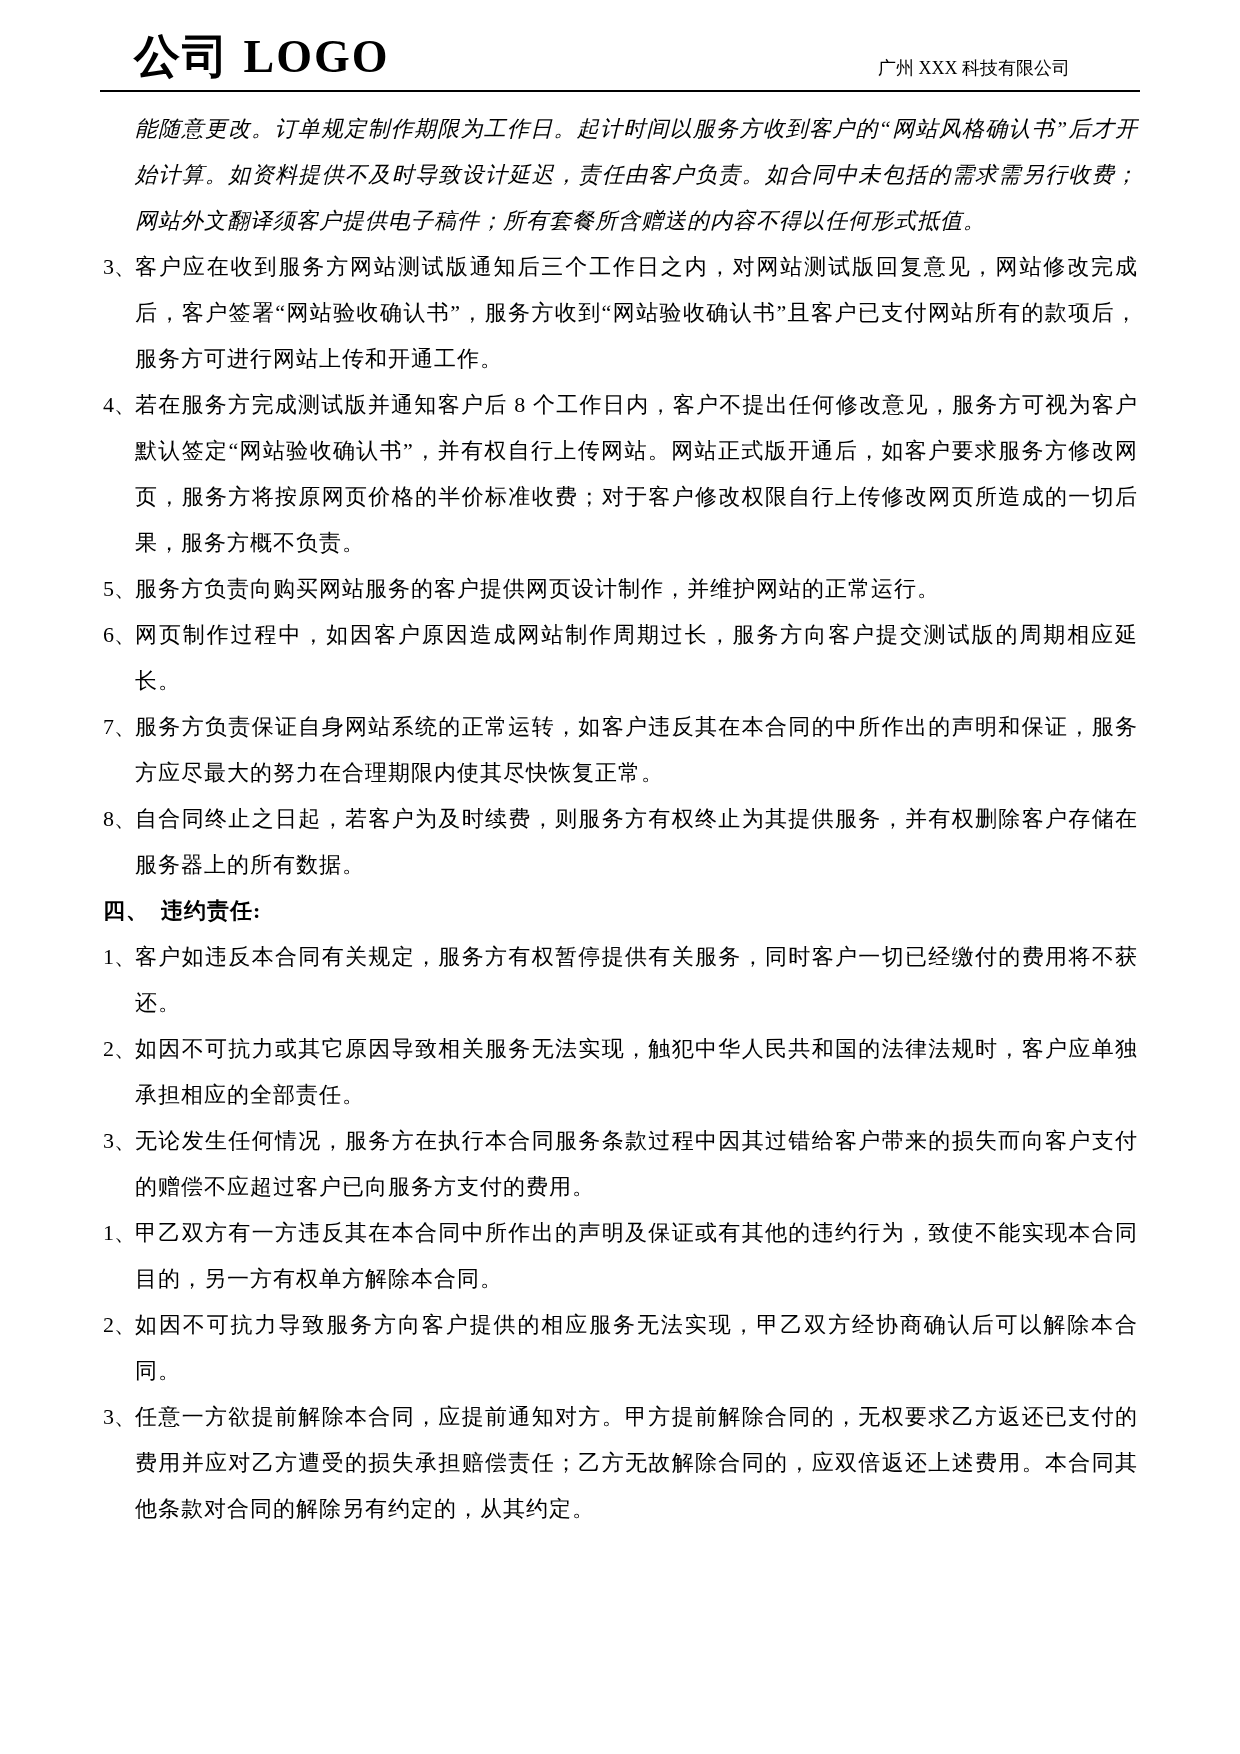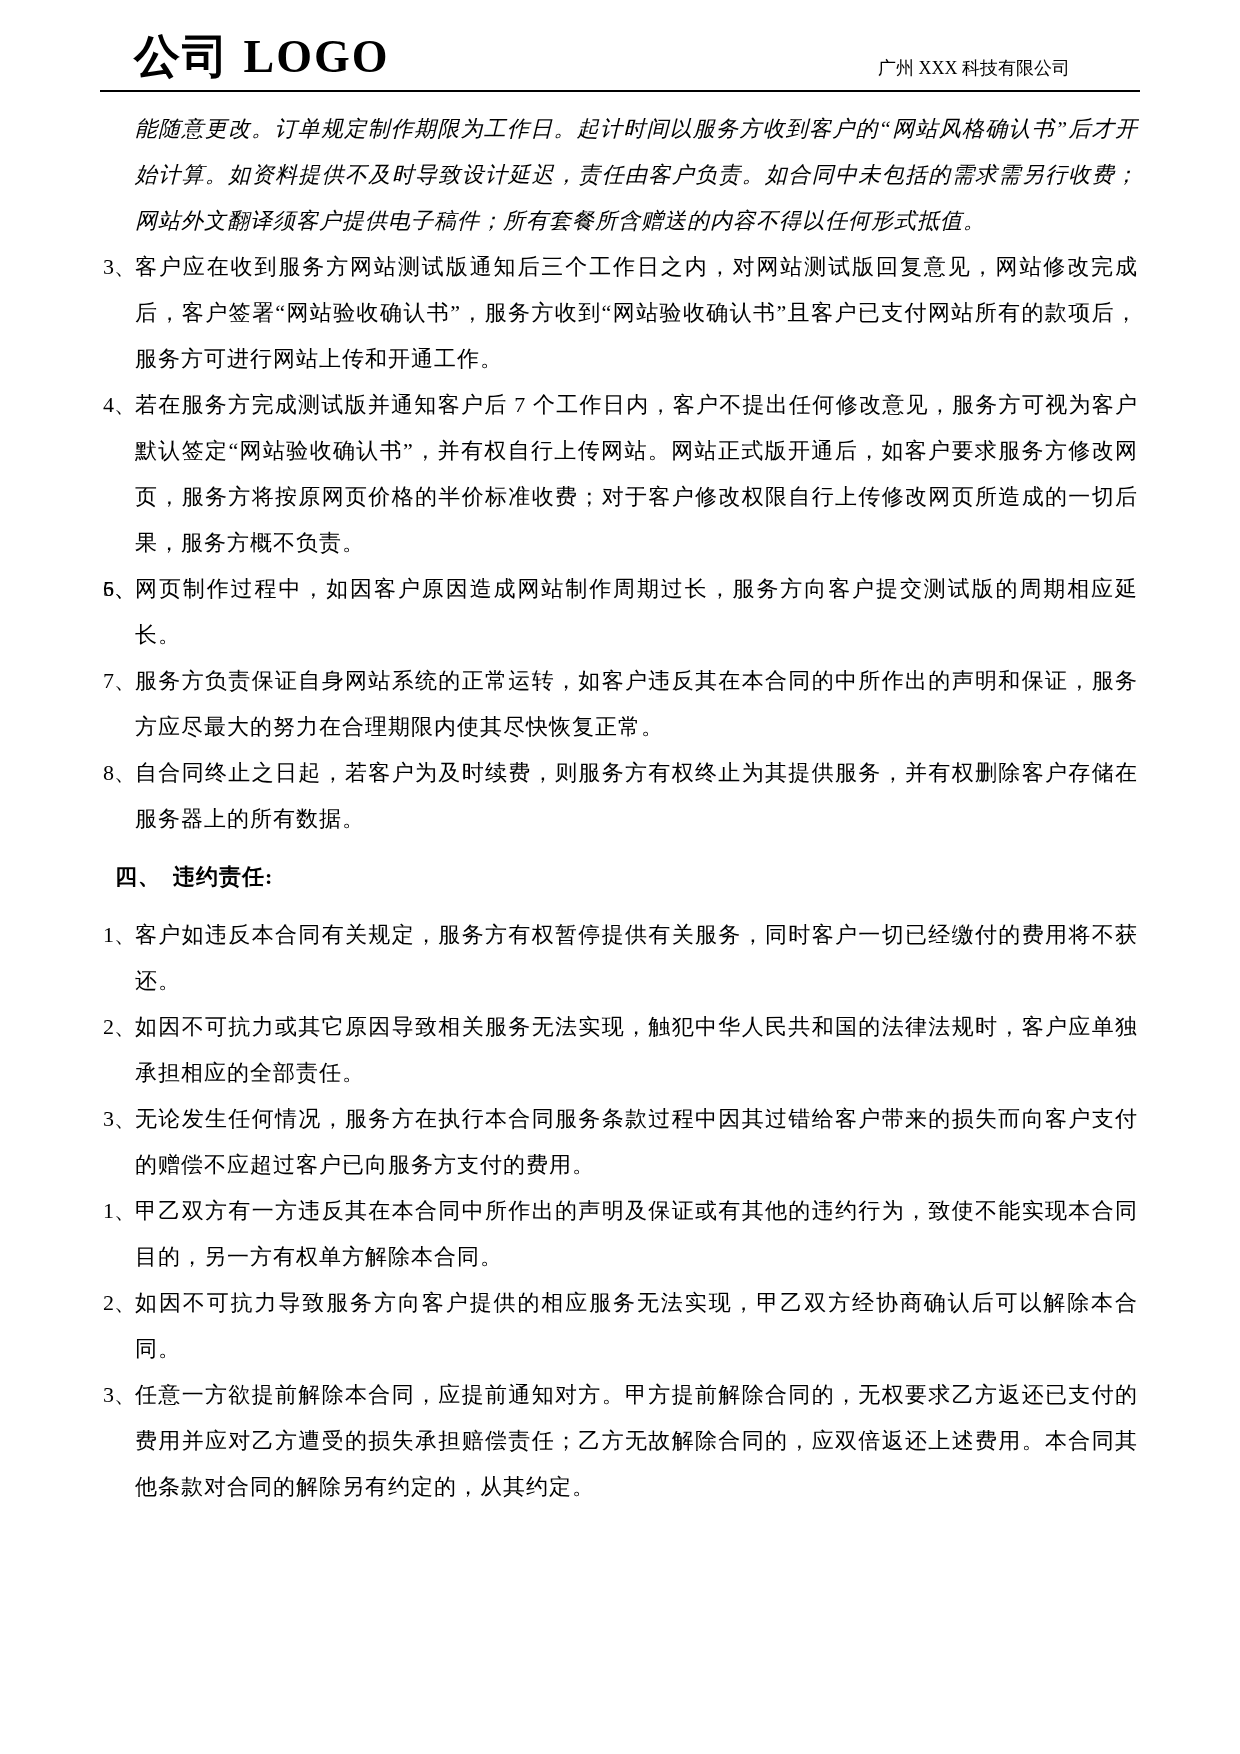--- a/index.html
+++ b/index.html
@@ -31,21 +31,21 @@
   }
   
   .content {
     position:absolute; left:103px; right:102px; top:106px;
     font-size:22px; line-height:46px; letter-spacing:1px;
     text-align:justify;
   }
   .para   { margin:0 0 0 32px;font-style:italic; }
   .item   { position:relative; padding-left:32px; margin:0; }
   .item .num { position:absolute; left:0; top:0; letter-spacing:0; }
-  .heading { font-weight:bold; margin:12px; }
+  .heading { font-weight:bold; margin:0; }
   .heading .hnum { margin-right:12px; }
 </style>
 </head>
 <body>
 
 <div class="page">
 
   <div class="header">
     <div class="logo">公司 LOGO</div>
     <div class="company">广州 XXX 科技有限公司</div>
@@ -54,24 +54,25 @@
   <div class="content">
 
     <p class="para">能随意更改。订单规定制作期限为工作日。起计时间以服务方收到客户的“网站风格确认书”后才开始计算。如资料提供不及时导致设计延迟，责任由客户负责。如合同中未包括的需求需另行收费；网站外文翻译须客户提供电子稿件；所有套餐所含赠送的内容不得以任何形式抵值。</p>
 
     <div class="item">
       <span class="num">3、</span>
       <span class="txt">客户应在收到服务方网站测试版通知后三个工作日之内，对网站测试版回复意见，网站修改完成后，客户签署“网站验收确认书”，服务方收到“网站验收确认书”且客户已支付网站所有的款项后，服务方可进行网站上传和开通工作。</span>
     </div>
     <div class="item">
       <span class="num">4、</span>
-      <span class="txt">若在服务方完成测试版并通知客户后 7 个工作日内，客户不提出任何修改意见，服务方可视为客户默认签定“网站验收确认书”，并有权自行上传网站。网站正式版开通后，如客户要求服务方修改网页，服务方将按原网页价格的半价标准收费；对于客户修改权限自行上传修改网页所造成的一切后果，服务方概不负责。</span>
+      <span class="txt">若在服务方完成测试版并通知客户后 8 个工作日内，客户不提出任何修改意见，服务方可视为客户默认签定“网站验收确认书”，并有权自行上传网站。网站正式版开通后，如客户要求服务方修改网页，服务方将按原网页价格的半价标准收费；对于客户修改权限自行上传修改网页所造成的一切后果，服务方概不负责。</span>
     </div>
     <div class="item">
       <span class="num">5、</span>
+      <span class="txt">服务方负责向购买网站服务的客户提供网页设计制作，并维护网站的正常运行。</span>
     </div>
     <div class="item">
       <span class="num">6、</span>
       <span class="txt">网页制作过程中，如因客户原因造成网站制作周期过长，服务方向客户提交测试版的周期相应延长。</span>
     </div>
     <div class="item">
       <span class="num">7、</span>
       <span class="txt">服务方负责保证自身网站系统的正常运转，如客户违反其在本合同的中所作出的声明和保证，服务方应尽最大的努力在合理期限内使其尽快恢复正常。</span>
     </div>
     <div class="item">

